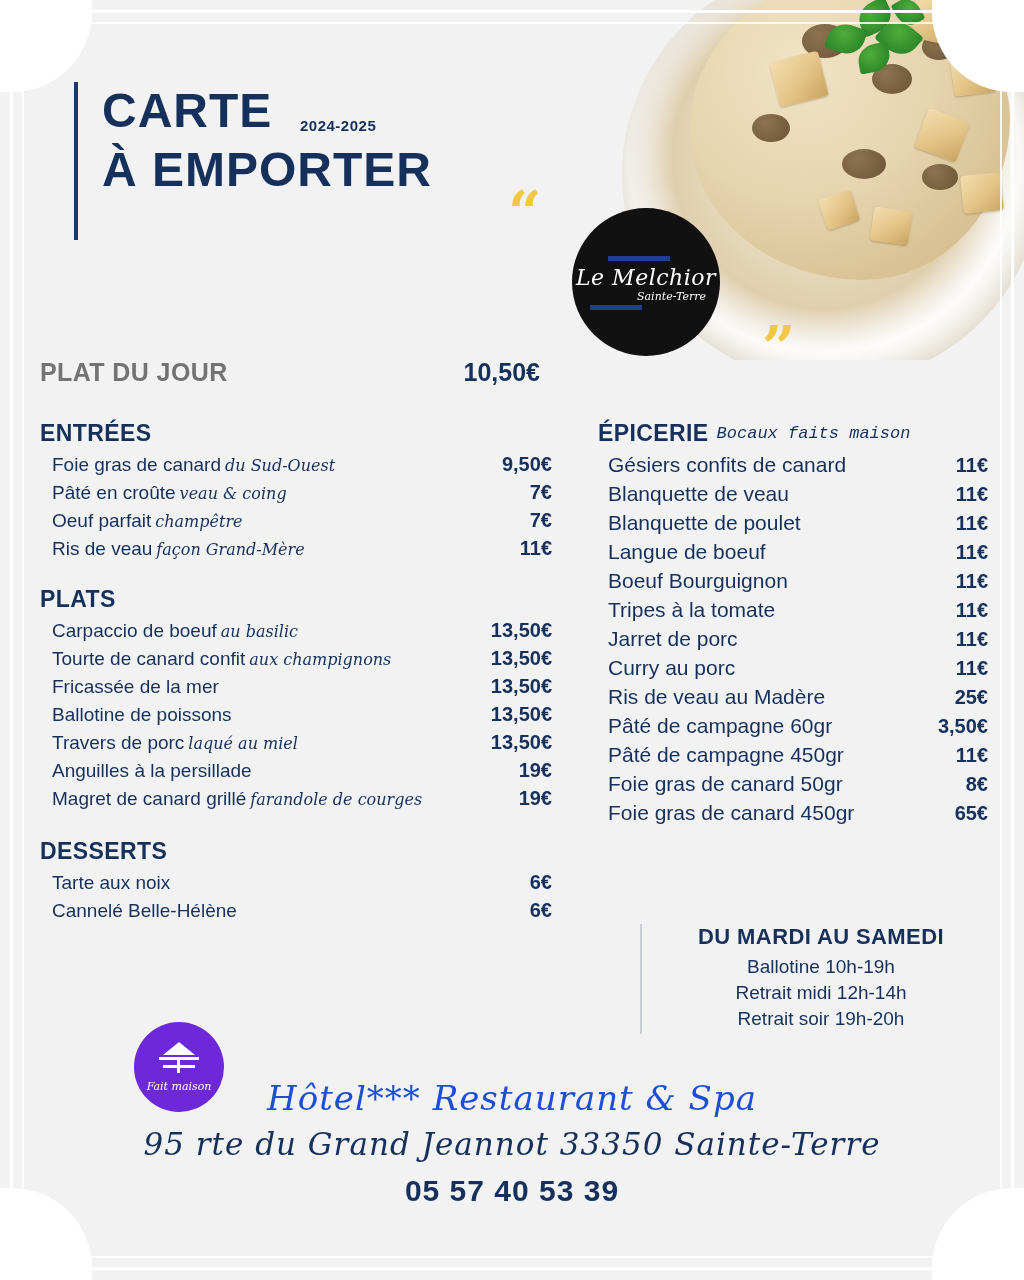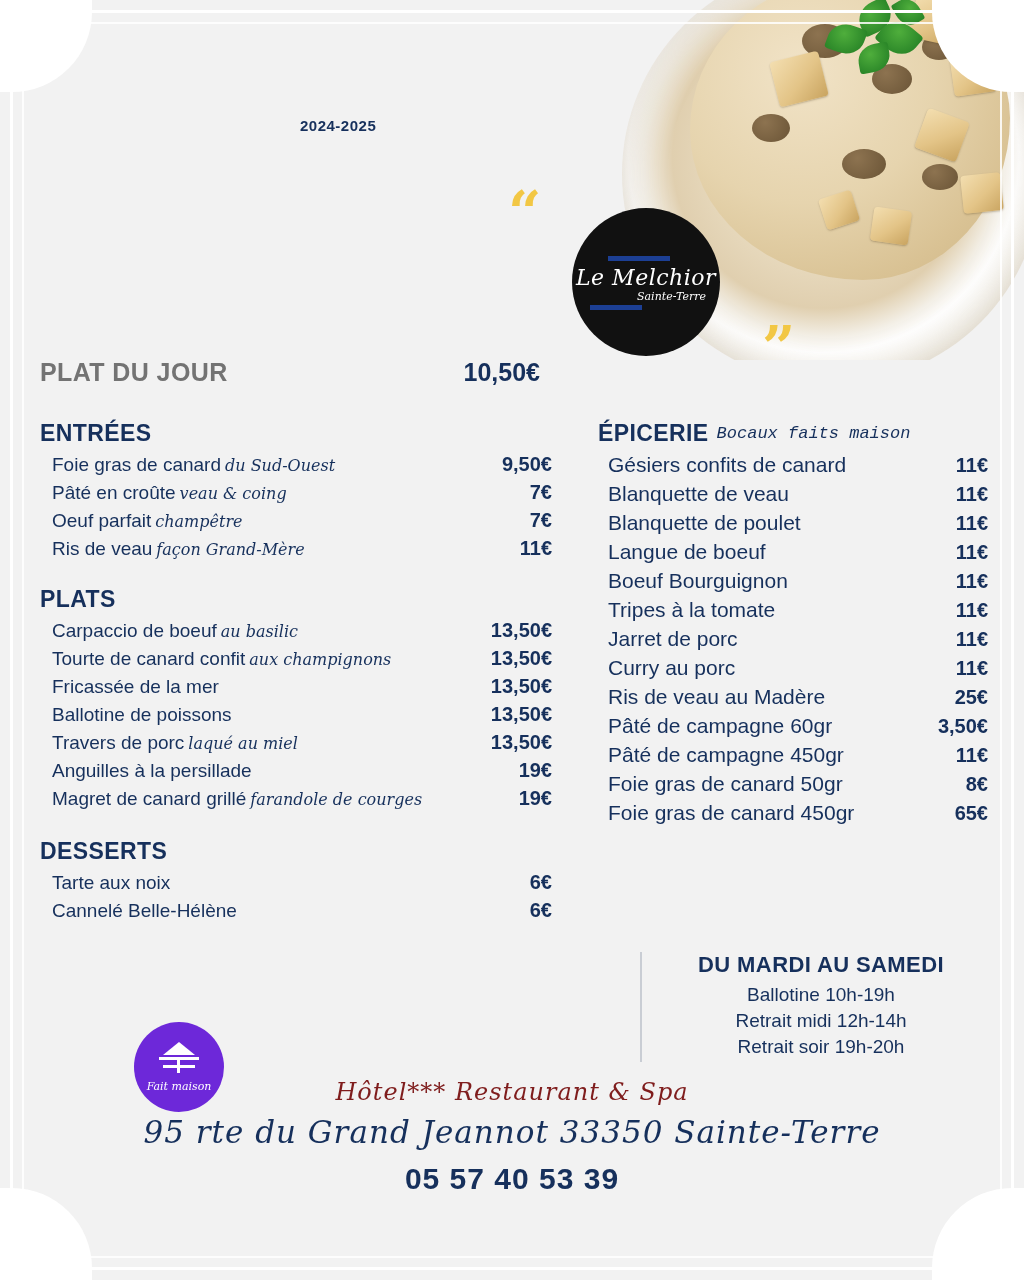--- a/index.html
+++ b/index.html
@@ -254,21 +254,21 @@
     font-size: 20px;
     font-weight: bold;
     color: #16305c;
     width: 72px;
     text-align: right;
   }
 
   
   .hours {
     position: absolute;
-    left: 640px; top: 952px;
+    left: 640px; top: 924px;
     width: 330px;
     padding-left: 14px;
     border-left: 2px solid #c9cdd4;
     text-align: center;
   }
   .hours-title {
     font-size: 22px;
     font-weight: bold;
     color: #16305c;
     letter-spacing: .4px;
@@ -326,22 +326,22 @@
   
   .footer {
     position: absolute;
     left: 0; top: 1078px;
     width: 1024px;
     text-align: center;
   }
   .footer-line1 {
     font-family: "DejaVu Serif", serif;
     font-style: italic;
-    font-size: 24px;
-    color: #7f1d1d;
+    font-size: 34px;
+    color: #1d4ed8;
     letter-spacing: 1px;
   }
   .footer-line2 {
     font-family: "DejaVu Serif", serif;
     font-style: italic;
     font-size: 31px;
     color: #16305c;
     letter-spacing: 1px;
     margin-top: 8px;
   }
@@ -397,20 +397,24 @@
   <div class="quote q1">“</div>
   <div class="quote q2">”</div>
 
   <div class="logo-badge">
     <div class="logo-bar"></div>
     <div class="logo-name">Le Melchior</div>
     <div class="logo-sub">Sainte-Terre</div>
     <div class="logo-bar b2"></div>
   </div>
 
+  <div class="title-wrap">
+    <div class="title-line">CARTE</div>
+    <div class="title-line">À EMPORTER</div>
+  </div>
   <div class="title-year">2024-2025</div>
 
   <div class="plat-jour">
     <span class="label">PLAT DU JOUR</span>
     <span class="price">10,50€</span>
   </div>
 
   <div class="col-left">
 
     <div class="section-head">ENTRÉES</div>

